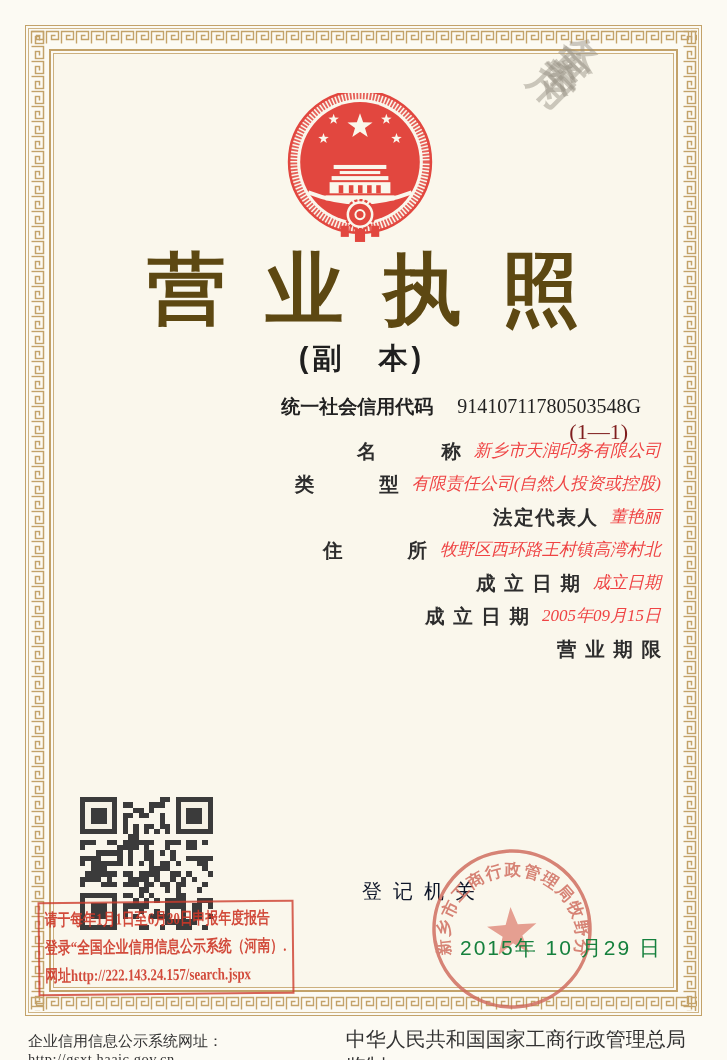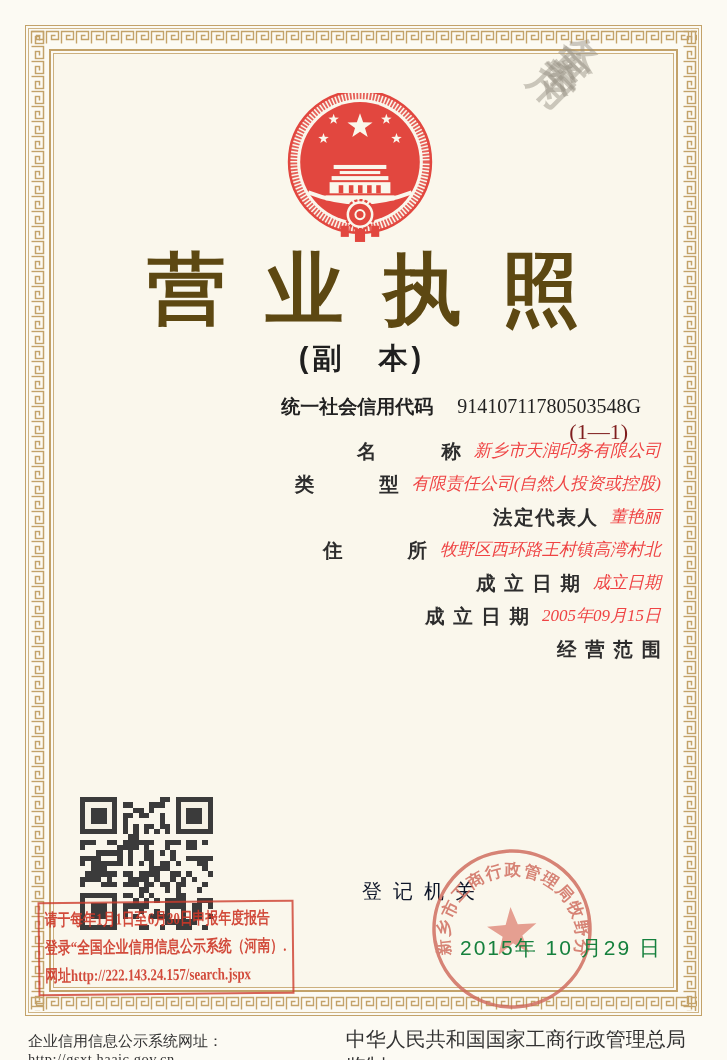--- a/index.html
+++ b/index.html
@@ -185,21 +185,21 @@
       <span class="field-label">成立日期</span>
       <span class="field-value">成立日期</span>
     </div>
 
     <div class="field-row">
       <span class="field-label">成立日期</span>
       <span class="field-value">2005年09月15日</span>
     </div>
 
     <div class="field-row">
-      <span class="field-label">经营范围</span>
+      <span class="field-label">营业期限</span>
     </div>
 
   </div>
 
   <svg id="qr-svg" class="qr" width="137" height="133" viewBox="0 0 25 25" shape-rendering="crispEdges">
       <rect x="15" y="0" width="1" height="1" fill="#3b3b3b"></rect>
       <rect x="16" y="0" width="1" height="1" fill="#3b3b3b"></rect>
       <rect x="8" y="1" width="1" height="1" fill="#3b3b3b"></rect>
       <rect x="9" y="1" width="1" height="1" fill="#3b3b3b"></rect>
       <rect x="13" y="1" width="1" height="1" fill="#3b3b3b"></rect>

